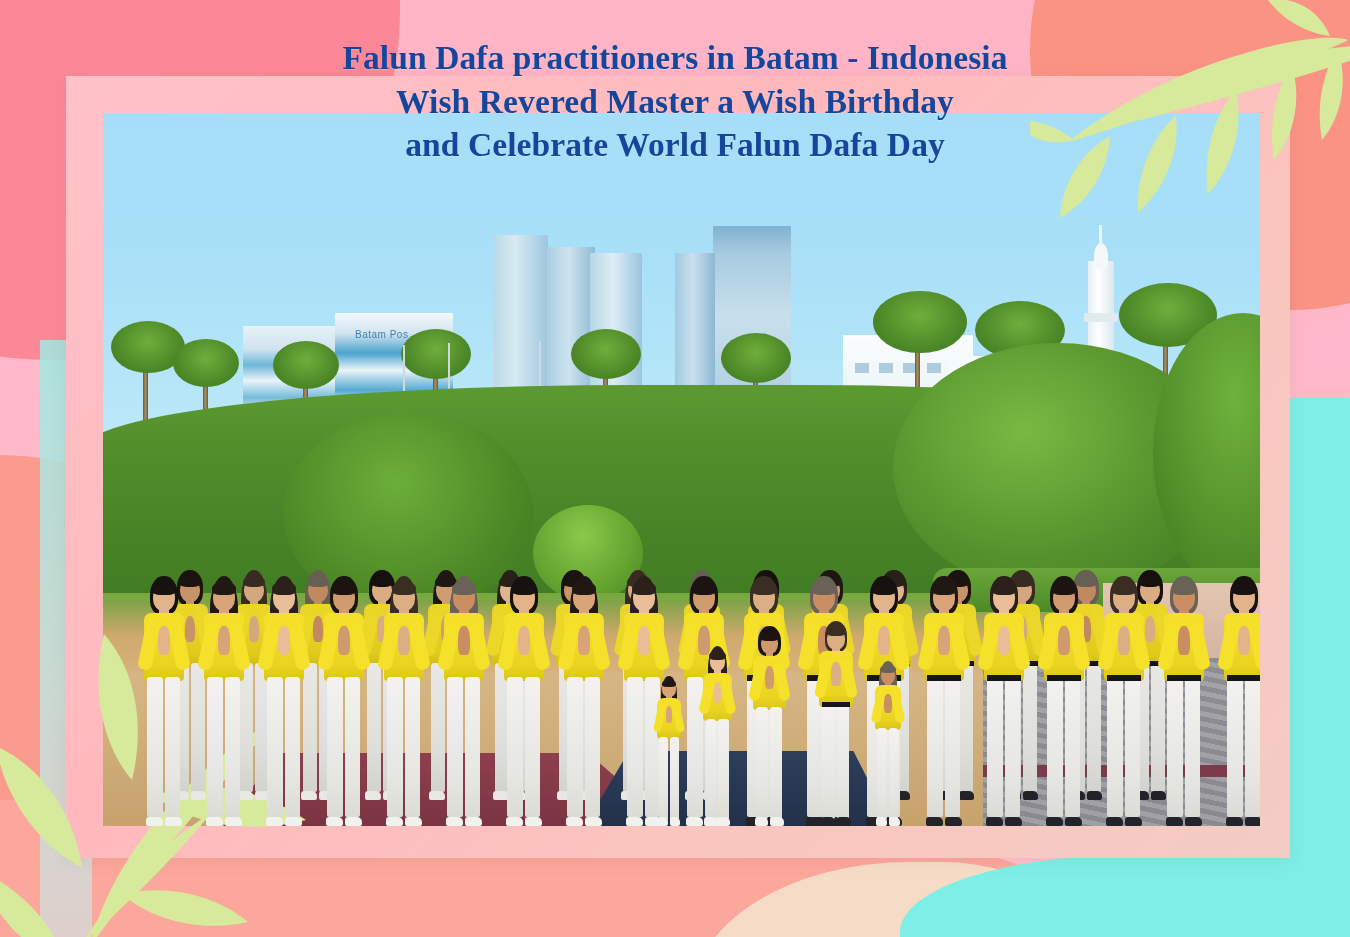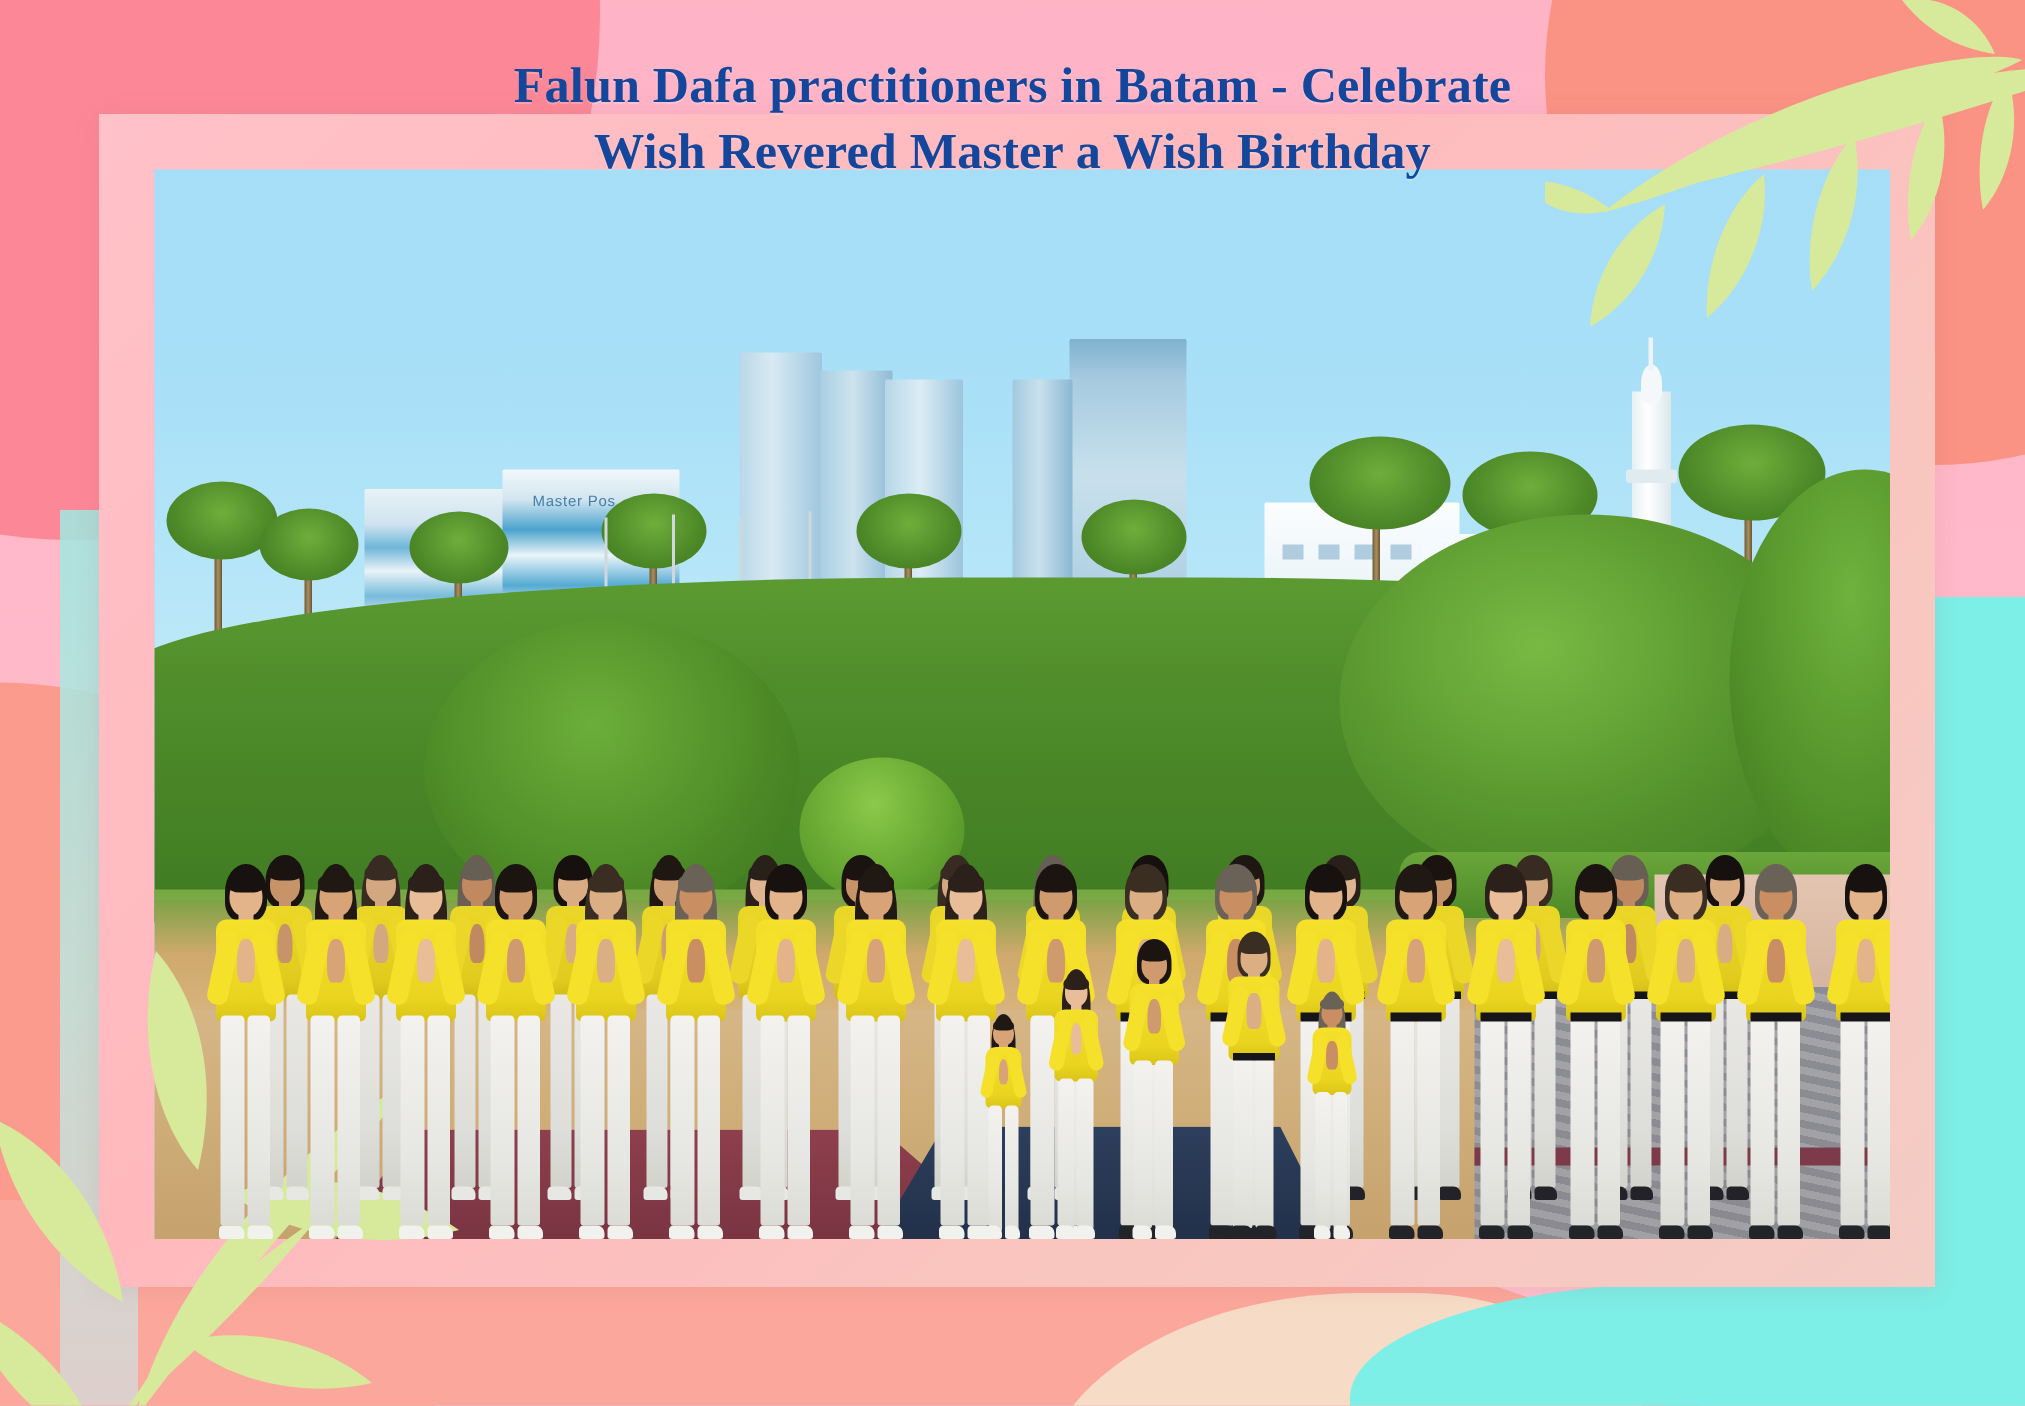--- a/index.html
+++ b/index.html
@@ -171,21 +171,21 @@
       <div class="sky"></div>
 
       <div class="bld b-tower5"></div>
       <div class="bld b-tower1"></div>
       <div class="bld b-tower2"></div>
       <div class="bld b-tower3"></div>
       <div class="bld b-tower4"></div>
       <div class="bld b-batampos"></div>
       <div class="bld b-batampos2"></div>
       <div style="position:absolute;left:252px;top:216px;font-size:10px;color:#2f6f9c;
-                  font-family:'Liberation Sans',sans-serif;letter-spacing:.5px;opacity:.85;">Master Pos</div>
+                  font-family:'Liberation Sans',sans-serif;letter-spacing:.5px;opacity:.85;">Batam Pos</div>
       <div class="bld b-white"></div>
       <div class="bld b-white2"></div>
       <div class="bld-win" style="left:752px;top:250px;width:14px;height:10px;"></div>
       <div class="bld-win" style="left:776px;top:250px;width:14px;height:10px;"></div>
       <div class="bld-win" style="left:800px;top:250px;width:14px;height:10px;"></div>
       <div class="bld-win" style="left:824px;top:250px;width:14px;height:10px;"></div>
       <div class="bld-win" style="left:752px;top:276px;width:14px;height:10px;"></div>
       <div class="bld-win" style="left:776px;top:276px;width:14px;height:10px;"></div>
       <div class="bld-win" style="left:800px;top:276px;width:14px;height:10px;"></div>
       <div class="bld-win" style="left:824px;top:276px;width:14px;height:10px;"></div>
@@ -835,22 +835,23 @@
               <div class="p-shoe" style="left:3px;bottom:0;width:11.1px;background:#f1f1ee;"></div>
               <div class="p-shoe" style="left:15.600000000000001px;bottom:0;width:11.1px;background:#f1f1ee;"></div>
             </div>
           </div>
       </div>
 
     </div>
   </div>
 
   <div class="title">
-    <span class="title-line">Falun Dafa practitioners in Batam - Celebrate</span>
+    <span class="title-line">Falun Dafa practitioners in Batam - Indonesia</span>
     <span class="title-line">Wish Revered Master a Wish Birthday</span>
+    <span class="title-line">and Celebrate World Falun Dafa Day</span>
   </div>
 
   <svg class="leafsvg" id="leaf-tr" width="330" height="330" viewBox="0 0 330 330">
     <g fill="#d7ea9b">
       <path d="M322 52 C250 58 150 86 52 140 C120 124 230 96 322 66 Z"></path>
       <path d="M318 46 C300 40 246 46 176 72 C112 96 66 126 38 148 C96 132 160 106 214 86 C262 68 300 56 318 46 Z"></path>
       <path d="M300 42 C288 14 262 2 238 6 C252 24 272 38 300 42 Z"></path>
       <path d="M308 56 C318 86 312 122 292 146 C286 114 292 78 308 56 Z"></path>
       <path d="M262 72 C272 106 264 142 244 166 C238 132 246 94 262 72 Z"></path>
       <path d="M206 96 C214 134 202 174 178 200 C172 162 184 120 206 96 Z"></path>

